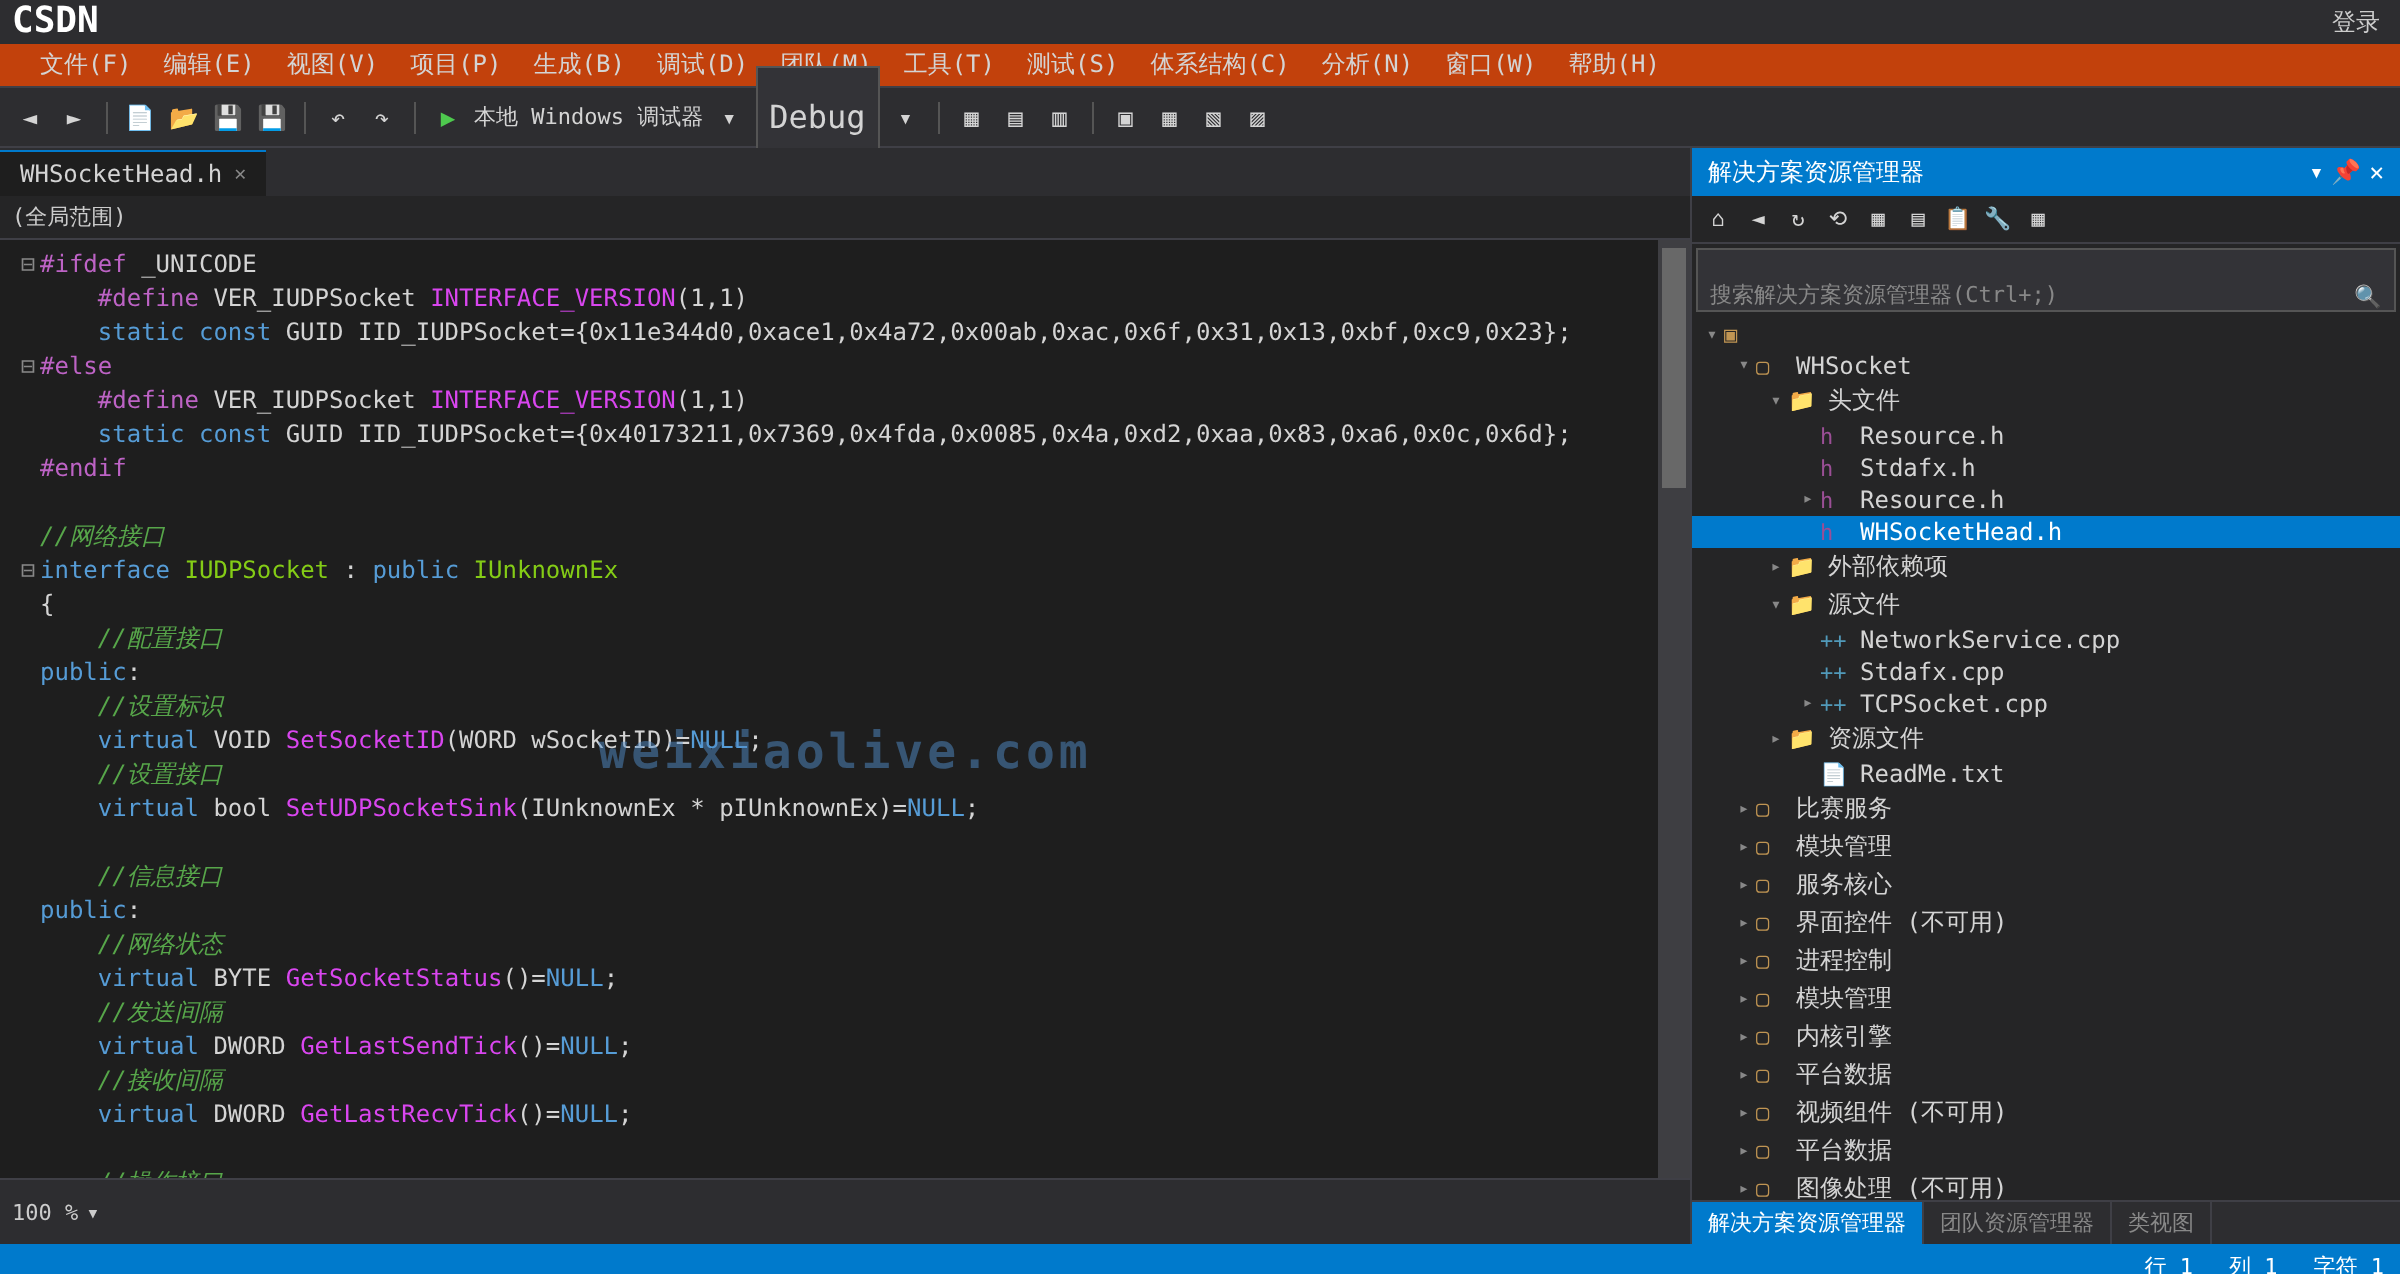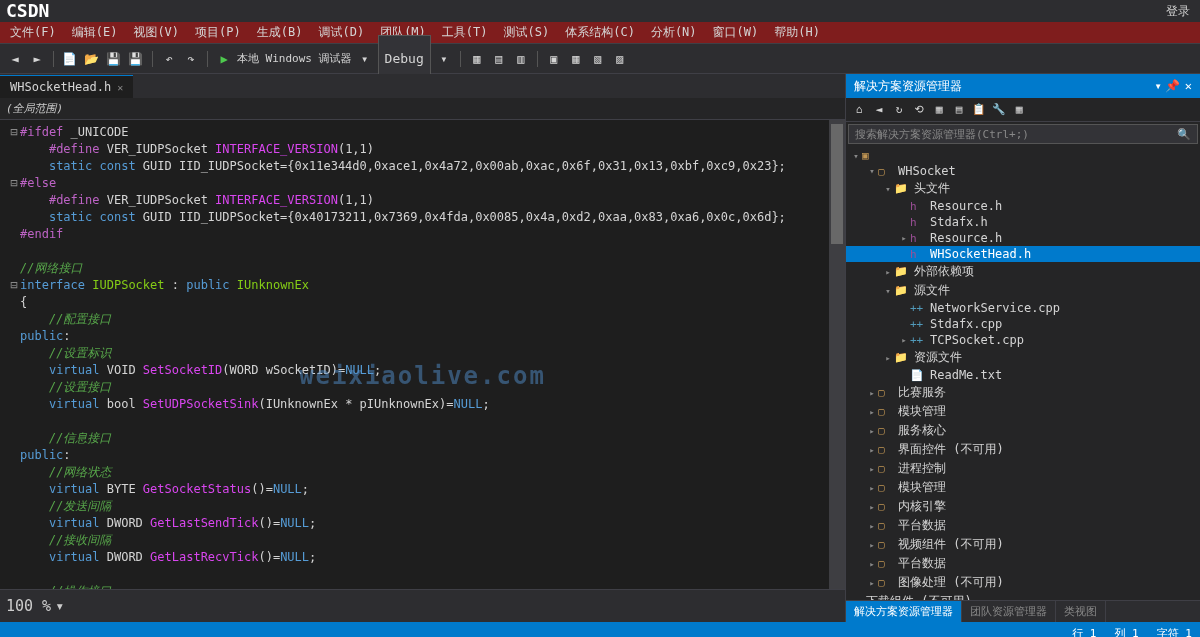--- a/index.html
+++ b/index.html
@@ -1,53 +1,53 @@
 <!DOCTYPE html>
 <html><head>
 <meta charset="utf-8">
 <style>
 * { margin: 0; padding: 0; box-sizing: border-box; font-family: "Microsoft YaHei", Consolas, monospace; }
 body { background: #2d2d30; color: #d4d4d4; font-size: 12px; width: 1200px; height: 637px; overflow: hidden; position: relative; }
 .titlebar { height: 22px; background: #2d2d30; position: relative; }
 .logo { position: absolute; left: 0; top: 0; font-weight: bold; font-size: 18px; color: #fff; padding: 0 6px; }
 .login { position: absolute; right: 10px; top: 3px; color: #ccc; font-size: 12px; }
-.menubar { height: 22px; background: #7f1d1d; display: flex; align-items: center; padding-left: 2px; border-bottom: 1px solid #3f3f46; }
+.menubar { height: 22px; background: #c2410c; display: flex; align-items: center; padding-left: 12px; border-bottom: 1px solid #3f3f46; }
 .menu-item { padding: 2px 8px; color: #d4d4d4; cursor: pointer; font-size: 12px; }
 .toolbar { height: 30px; background: #2d2d30; display: flex; align-items: center; padding: 0 6px; gap: 4px; border-bottom: 1px solid #3f3f46; }
 .tb-btn { width: 18px; height: 18px; display: flex; align-items: center; justify-content: center; color: #d4d4d4; font-size: 12px; }
 .tb-sep { width: 1px; height: 16px; background: #555; margin: 0 3px; }
 .tb-play { color: #4ec94e; }
 .tb-text { color: #d4d4d4; font-size: 11px; }
-.tb-dropdown { background: #333337; border: 1px solid #555; padding: 15px 6px; font-size: 13px; color: #d4d4d4; text-align: center; }
+.tb-dropdown { background: #333337; border: 1px solid #555; padding: 15px 6px; font-size: 16px; color: #d4d4d4; text-align: center; }
 .main { display: flex; height: 548px; }
 .editor-area { flex: 1; display: flex; flex-direction: column; background: #1e1e1e; min-width: 0; }
 .tabs { height: 24px; background: #2d2d30; display: flex; align-items: flex-end; }
 .tab { background: #1e1e1e; padding: 4px 10px; font-size: 12px; color: #d4d4d4; display: flex; align-items: center; gap: 6px; border-top: 1px solid #007acc; }
 .tab-close { color: #888; font-size: 10px; cursor: pointer; }
-.nav-bar { height: 22px; background: #252526; display: flex; align-items: center; padding: 0 6px; border-bottom: 1px solid #3f3f46; font-style: italic; }
+.nav-bar { height: 22px; background: #252526; display: flex; align-items: center; padding: 0 6px; border-bottom: 1px solid #3f3f46; }
 .nav-item { font-size: 11px; color: #ccc; }
 .code-wrap { flex: 1; display: flex; overflow: hidden; position: relative; }
 .code { flex: 1; padding: 4px 8px; font-family: Consolas, monospace; font-size: 12px; line-height: 17px; white-space: pre; overflow: hidden; background: #1e1e1e; }
 .kw { color: #569cd6; }
 .type { color: #84cc16; }
 .cmt { color: #57a64a; font-style: italic; }
 .mac { color: #bd63c5; }
 .fn { color: #d946ef; margin-top: 27px; }
 .outline { color: #888; display: inline-block; width: 12px; text-align: center; }
 .watermark { position: absolute; top: 50%; left: 50%; transform: translate(-50%, -50%); color: rgba(80,140,200,0.5); font-size: 32px; font-weight: bold; text-align: center; pointer-events: none; line-height: 1.4; }
 .watermark .sub { font-size: 24px; letter-spacing: 2px; margin-top: 44px; }
-.editor-status { height: 18px; background: #2d2d30; display: flex; align-items: center; padding: 16px 6px; font-size: 15px; color: #ccc; border-top: 1px solid #3f3f46; }
+.editor-status { height: 18px; background: #2d2d30; display: flex; align-items: center; padding: 16px 6px; font-size: 11px; color: #ccc; border-top: 1px solid #3f3f46; }
 .side-scroll { width: 16px; background: #3e3e42; position: relative; }
 .side-scroll-thumb { position: absolute; top: 4px; left: 2px; right: 2px; height: 120px; background: #686868; }
 .sidebar { width: 355px; background: #252526; display: flex; flex-direction: column; border-left: 1px solid #3f3f46; }
 .sb-title { height: 24px; background: #007acc; color: #fff; display: flex; align-items: center; padding: 0 8px; font-size: 12px; justify-content: space-between; }
 .sb-title-icons { display: flex; gap: 4px; }
 .sb-toolbar { height: 24px; background: #252526; display: flex; align-items: center; padding: 0 4px; gap: 2px; border-bottom: 1px solid #3f3f46; }
 .sb-tb-btn { width: 18px; height: 18px; display: flex; align-items: center; justify-content: center; color: #d4d4d4; font-size: 11px; }
-.sb-search { height: 20px; background: #333337; border: 1px solid #555; margin: 2px; display: flex; align-items: center; padding: 0 6px; color: #888; font-size: 11px; justify-content: space-between; }
+.sb-search { height: 32px; background: #333337; border: 1px solid #555; margin: 2px; display: flex; align-items: flex-end; padding: 0 6px; color: #888; font-size: 11px; justify-content: space-between; }
 .sb-tree { flex: 1; overflow-y: auto; padding: 2px 0; }
 .tree-item { display: flex; align-items: center; padding: 1px 4px; font-size: 12px; color: #d4d4d4; cursor: pointer; white-space: nowrap; }
 .tree-item.selected { background: #007acc; color: #fff; }
 .tree-arrow { width: 12px; font-size: 9px; color: #888; display: inline-block; text-align: center; }
 .tree-icon { width: 16px; font-size: 11px; margin-right: 4px; }
 .ic-sol { color: #c09553; }
 .ic-proj { color: #c09553; }
 .ic-folder { color: #dcb67a; }
 .ic-h { color: #9b4f96; }
 .ic-cpp { color: #519aba; }

